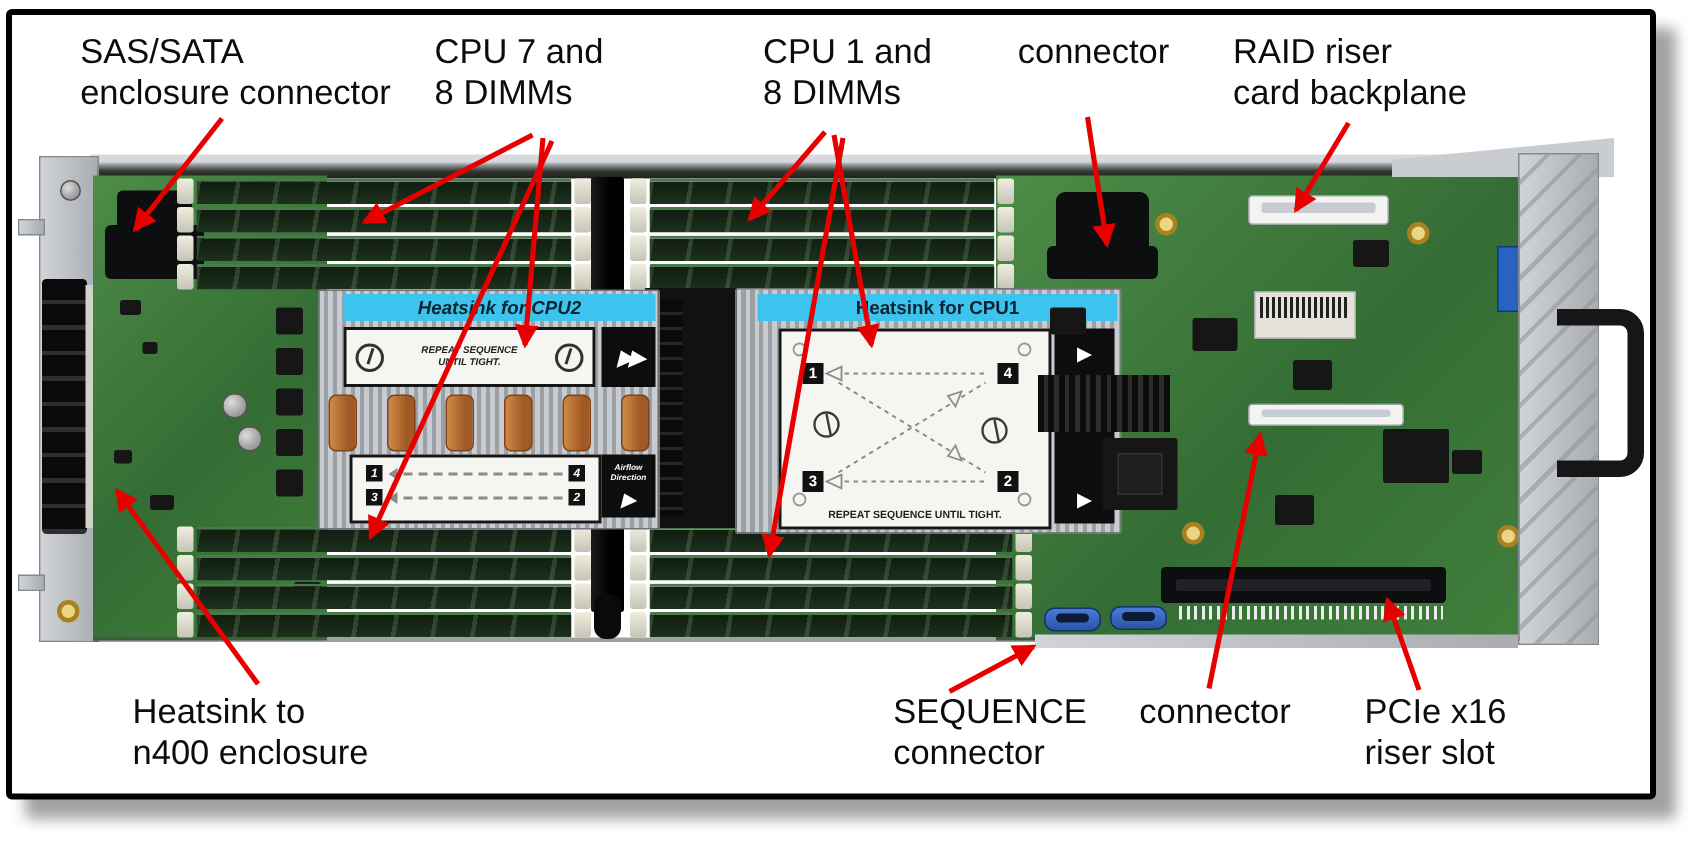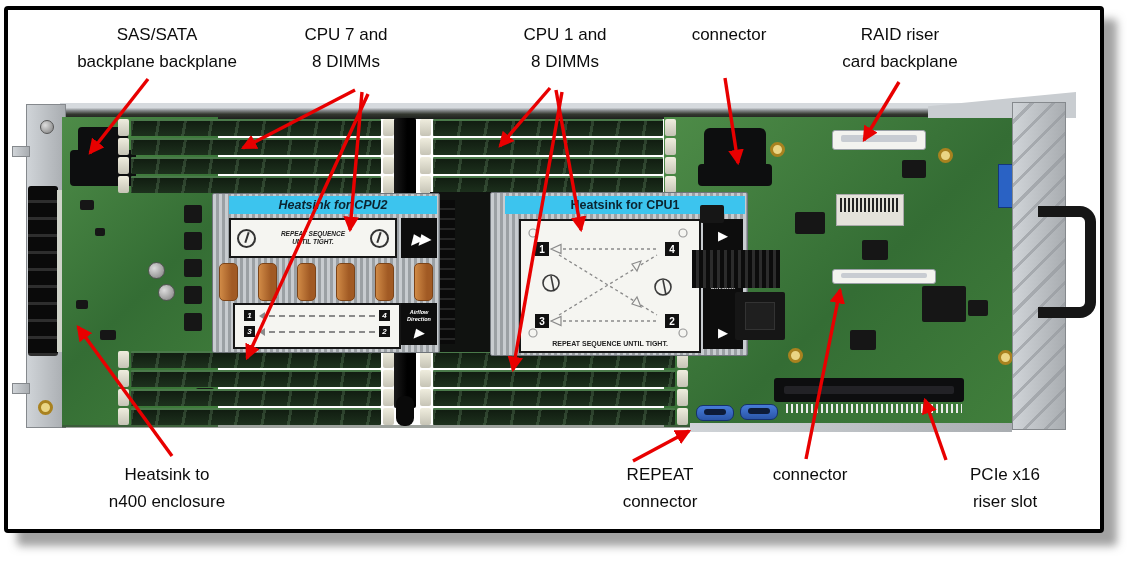--- a/index.html
+++ b/index.html
@@ -2,21 +2,21 @@
 <html><head>
 <meta charset="utf-8">
 <style>
   html,body{margin:0;padding:0;background:#fff;}
   .page{position:relative;width:1133px;height:566px;background:#fff;overflow:hidden;
         font-family:"Liberation Sans",sans-serif;color:#0c0c0c;}
   .frame{position:absolute;left:4px;top:6px;width:1092px;height:519px;border:4px solid #000;
          border-radius:4px;background:#fff;box-shadow:13px 13px 9px rgba(85,85,85,.55);}
   .abs{position:absolute;}
   
-  .callout{position:absolute;transform:translateX(-50%);text-align:center;font-size:17px;
+  .callout{position:absolute;transform:translateX(-50%);font-size:23px;
            line-height:27px;white-space:nowrap;}
   
   .pcb{position:absolute;background:linear-gradient(135deg,#4e8c48,#346d34 55%,#417f3c);}
   .rail{position:absolute;background:linear-gradient(#d6dade 0 30%,#8d9194 45%,#33372f 70%,#1d201d);}
   .metal{position:absolute;background:linear-gradient(90deg,#d0d4d8,#a9adb1);border:1px solid #85898d;}
   .blackpart{position:absolute;background:#0d0e0f;border-radius:4px;}
   .dimm-bank{position:absolute;display:flex;flex-direction:column;gap:2px;}
   .dimm{flex:1;display:flex;gap:2px;}
   .latch{width:11px;background:linear-gradient(#efedde,#c6c4b6);border-radius:2px;}
   .dbar{flex:1;border-top:2px solid #4a7a4a;border-radius:1px;
@@ -351,21 +351,21 @@
       <line x1="899" y1="82" x2="864" y2="140" marker-end="url(#ah)"></line>
       <line x1="172" y1="456" x2="78" y2="327" marker-end="url(#ah)"></line>
       <line x1="633" y1="461" x2="689" y2="431" marker-end="url(#ah)"></line>
       <line x1="806" y1="459" x2="840" y2="290" marker-end="url(#ah)"></line>
       <line x1="946" y1="460" x2="925" y2="400" marker-end="url(#ah)"></line>
     </g>
   </svg>
 
   <div class="callout" style="left:157px;top:21px;">
     <div>SAS/SATA</div>
-    <div>backplane backplane</div>
+    <div>enclosure connector</div>
   </div>
   <div class="callout" style="left:346px;top:21px;">
     <div>CPU 7 and</div>
     <div>8 DIMMs</div>
   </div>
   <div class="callout" style="left:565px;top:21px;">
     <div>CPU 1 and</div>
     <div>8 DIMMs</div>
   </div>
   <div class="callout" style="left:729px;top:21px;">
@@ -373,23 +373,23 @@
   </div>
   <div class="callout" style="left:900px;top:21px;">
     <div>RAID riser</div>
     <div>card backplane</div>
   </div>
   <div class="callout" style="left:167px;top:461px;">
     <div>Heatsink to</div>
     <div>n400 enclosure</div>
   </div>
   <div class="callout" style="left:660px;top:461px;">
-    <div>REPEAT</div>
+    <div>SEQUENCE</div>
     <div>connector</div>
   </div>
   <div class="callout" style="left:810px;top:461px;">
     <div>connector</div>
   </div>
-  <div class="callout" style="left:957px;top:461px;margin-left:48px;">
+  <div class="callout" style="left:957px;top:461px;">
     <div>PCIe x16</div>
     <div>riser slot</div>
   </div>
 </div>
 
 </body></html>

